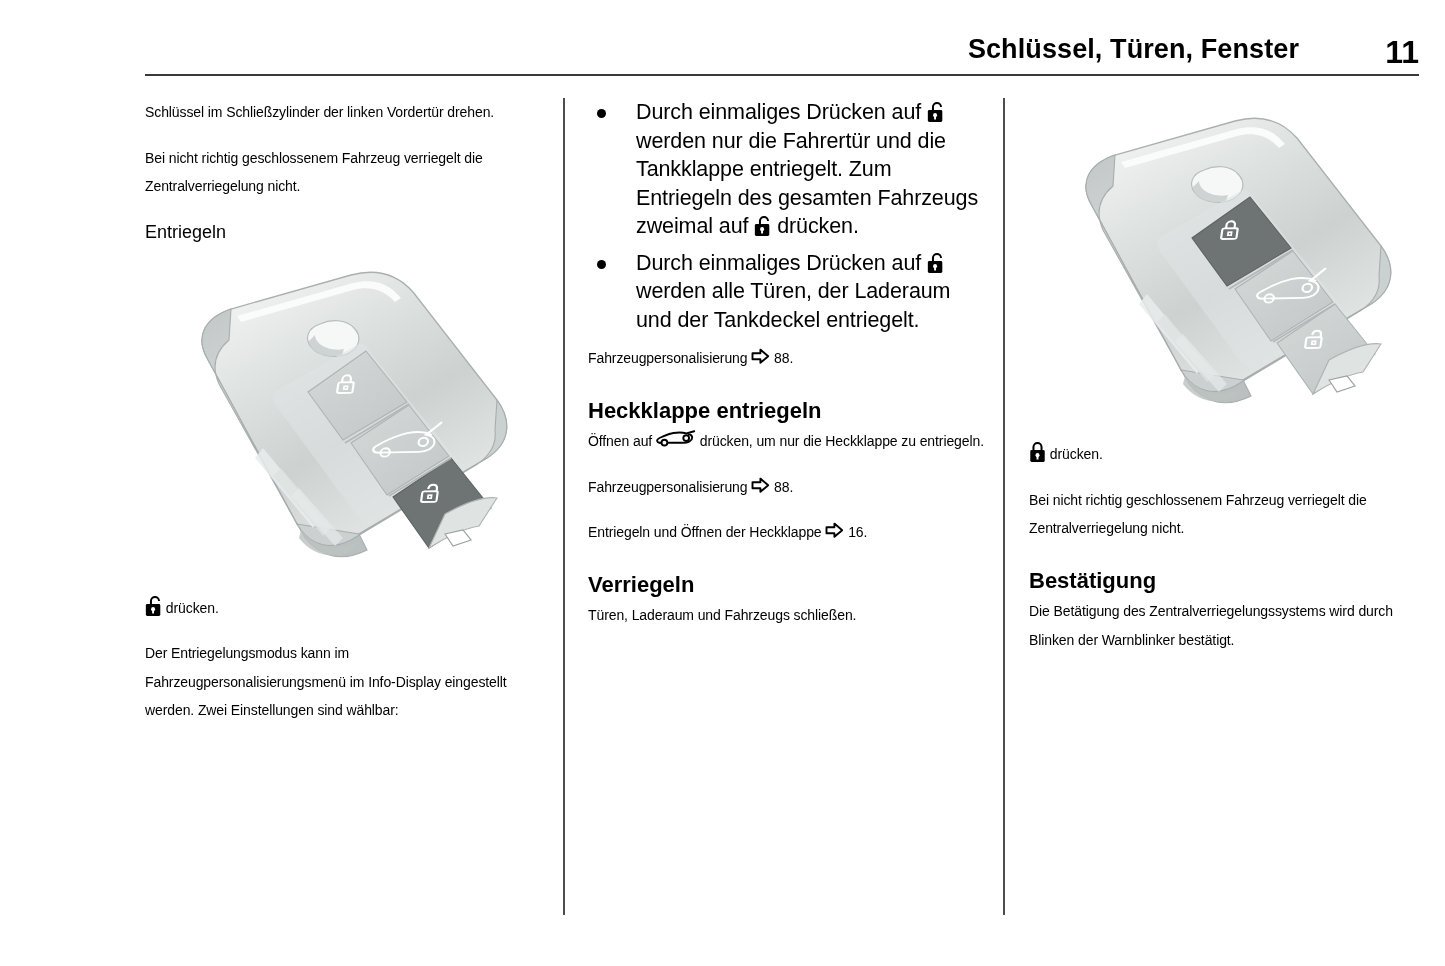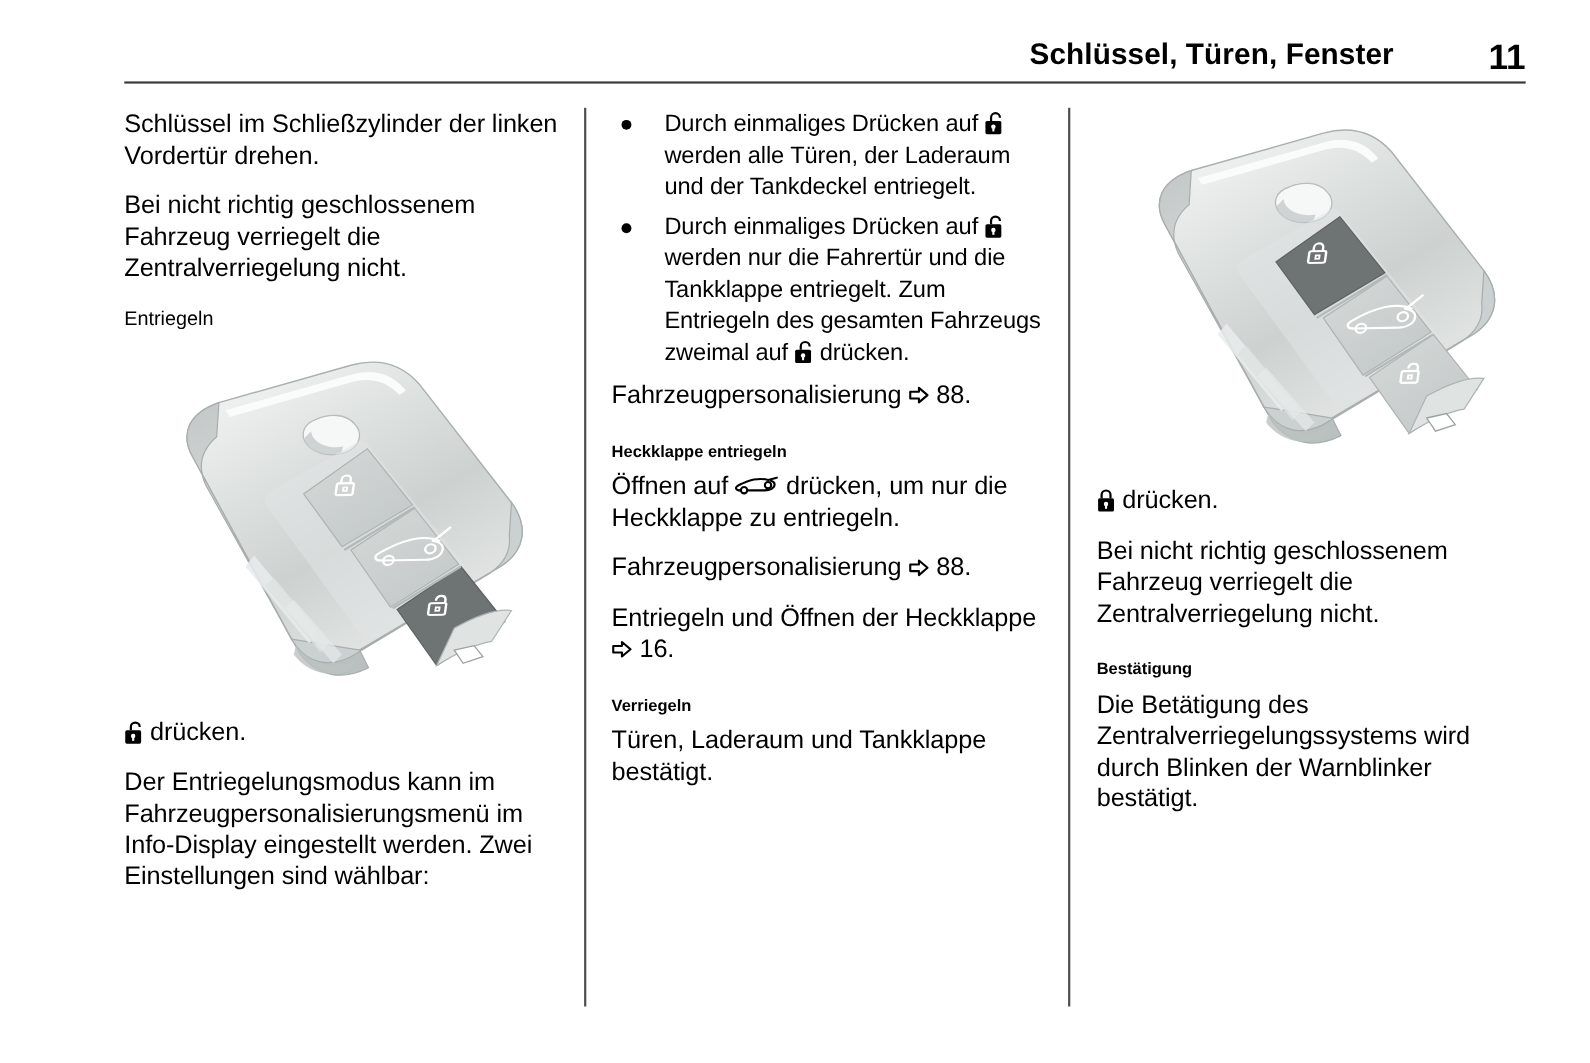--- a/index.html
+++ b/index.html
@@ -13,20 +13,21 @@
     height: 966px;
     position: relative;
     font-family: "Liberation Sans", sans-serif;
     color: #000000;
     overflow: hidden;
   }
 
   .page {
     position: absolute;
     inset: 0;
+    margin-left: 32px;
   }
 
   
   .page-header {
     position: absolute;
     left: 113px;
     top: 34px;
     width: 1274px;
     height: 42px;
   }
@@ -70,40 +71,40 @@
     width: 2px;
     height: 817px;
     background: #4d4d4d;
   }
   .divider-1 { left: 531px; }
   .divider-2 { left: 971px; }
 
   
   p.body-text {
     margin: 0 0 17px 0;
-    font-size: 23px;
+    font-size: 14px;
     line-height: 28.5px;
     letter-spacing: -0.1px;
   }
 
   h2.head-1 {
     margin: 27px 0 22px 0;
     font-size: 23px;
     font-weight: bold;
     line-height: 28px;
   }
   h3.head-2 {
     margin: 0 0 16px 0;
     font-size: 18px;
     font-weight: normal;
     line-height: 28px;
   }
   h3.head-3 {
     margin: 24px 0 2px 0;
-    font-size: 15px;
+    font-size: 22px;
     font-weight: bold;
     line-height: 28.5px;
   }
 
   
   ul.bullets {
     list-style: none;
     margin: 0 0 10px 0;
     padding: 0;
   }
@@ -303,37 +304,37 @@
 
     <ul class="bullets">
       <li>
         <span class="dot"></span>
         <span>Durch einmaliges Drücken auf</span>
         <span class="ico ico-unlock">
           <svg viewBox="0 0 16 21">
               <use href="#glyph-lock-open"></use>
             </svg>
         </span>
-        <span>werden alle Türen, der Laderaum und der Tankdeckel entriegelt.</span>
+        <span>werden nur die Fahrertür und die Tankklappe entriegelt. Zum Entriegeln des gesamten Fahrzeugs zweimal auf</span>
+        <span class="ico ico-unlock">
+          <svg viewBox="0 0 16 21">
+              <use href="#glyph-lock-open"></use>
+            </svg>
+        </span>
+        <span>drücken.</span>
       </li>
       <li>
         <span class="dot"></span>
         <span>Durch einmaliges Drücken auf</span>
         <span class="ico ico-unlock">
           <svg viewBox="0 0 16 21">
               <use href="#glyph-lock-open"></use>
             </svg>
         </span>
-        <span>werden nur die Fahrertür und die Tankklappe entriegelt. Zum Entriegeln des gesamten Fahrzeugs zweimal auf</span>
-        <span class="ico ico-unlock">
-          <svg viewBox="0 0 16 21">
-              <use href="#glyph-lock-open"></use>
-            </svg>
-        </span>
-        <span>drücken.</span>
+        <span>werden alle Türen, der Laderaum und der Tankdeckel entriegelt.</span>
       </li>
     </ul>
 
     <p class="body-text">
       <span>Fahrzeugpersonalisierung</span>
       <span class="ico ico-ref">
         <svg viewBox="0 0 19 17">
             <use href="#glyph-ref-arrow"></use>
           </svg>
       </span>
@@ -367,21 +368,21 @@
       <span class="ico ico-ref">
         <svg viewBox="0 0 19 17">
             <use href="#glyph-ref-arrow"></use>
           </svg>
       </span>
       <span>16.</span>
     </p>
 
     <h3 class="head-3">Verriegeln</h3>
 
-    <p class="body-text">Türen, Laderaum und Tankklappe bestätigt.</p>
+    <p class="body-text">Türen, Laderaum und Fahrzeugs schließen.</p>
   </div>
 
   <div class="col col-right">
 
     <div class="fob-figure">
       <svg viewBox="0 0 400 318" xmlns="http://www.w3.org/2000/svg" aria-hidden="true">
         <defs>
           <linearGradient id="bodyGradB" x1="0.15" y1="0.05" x2="0.75" y2="0.95">
             <stop offset="0%" stop-color="#f1f3f2"></stop>
             <stop offset="28%" stop-color="#dfe3e2"></stop>

